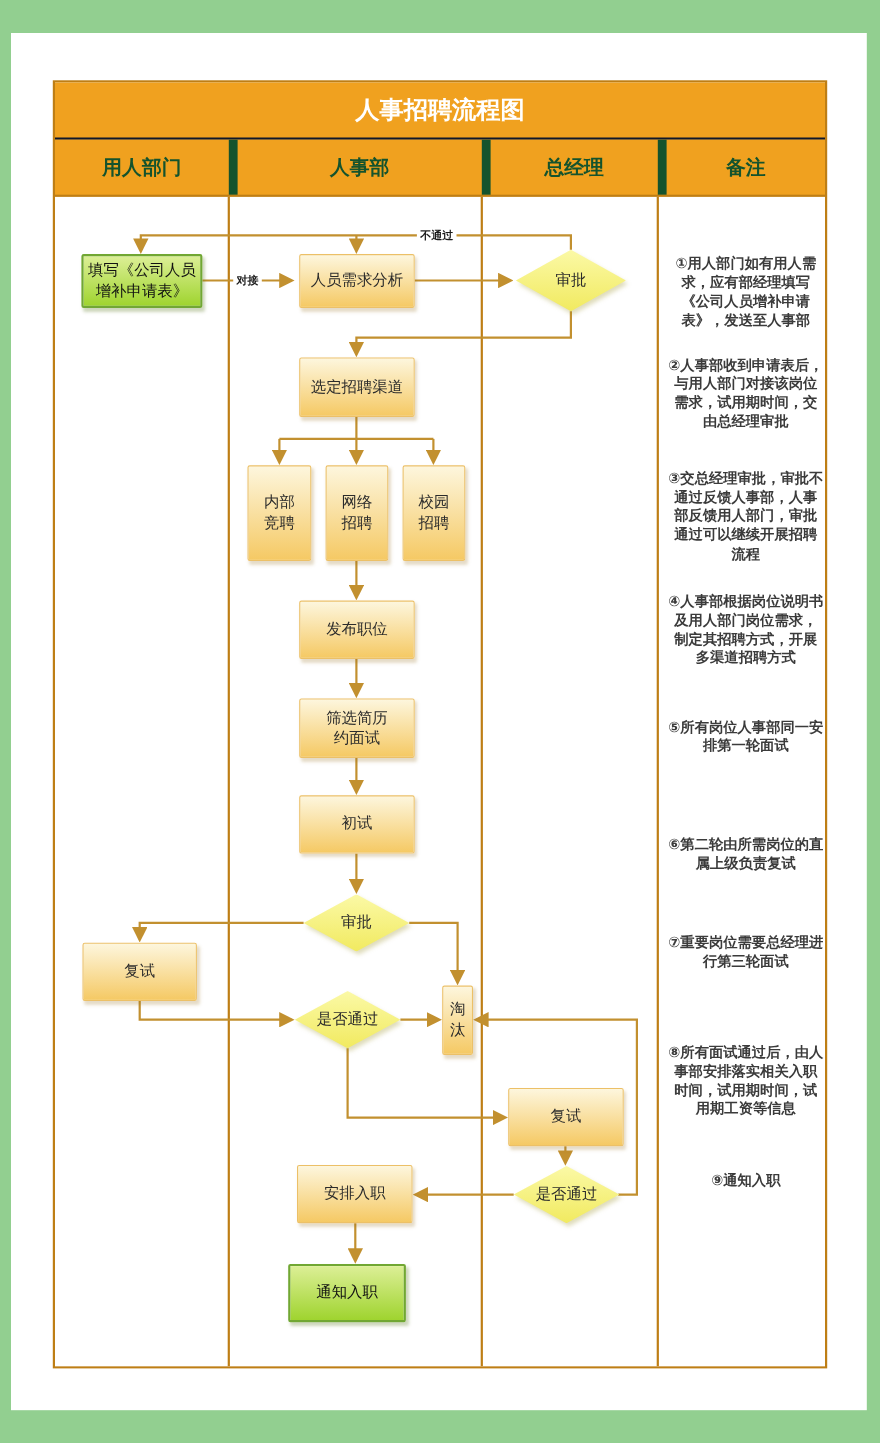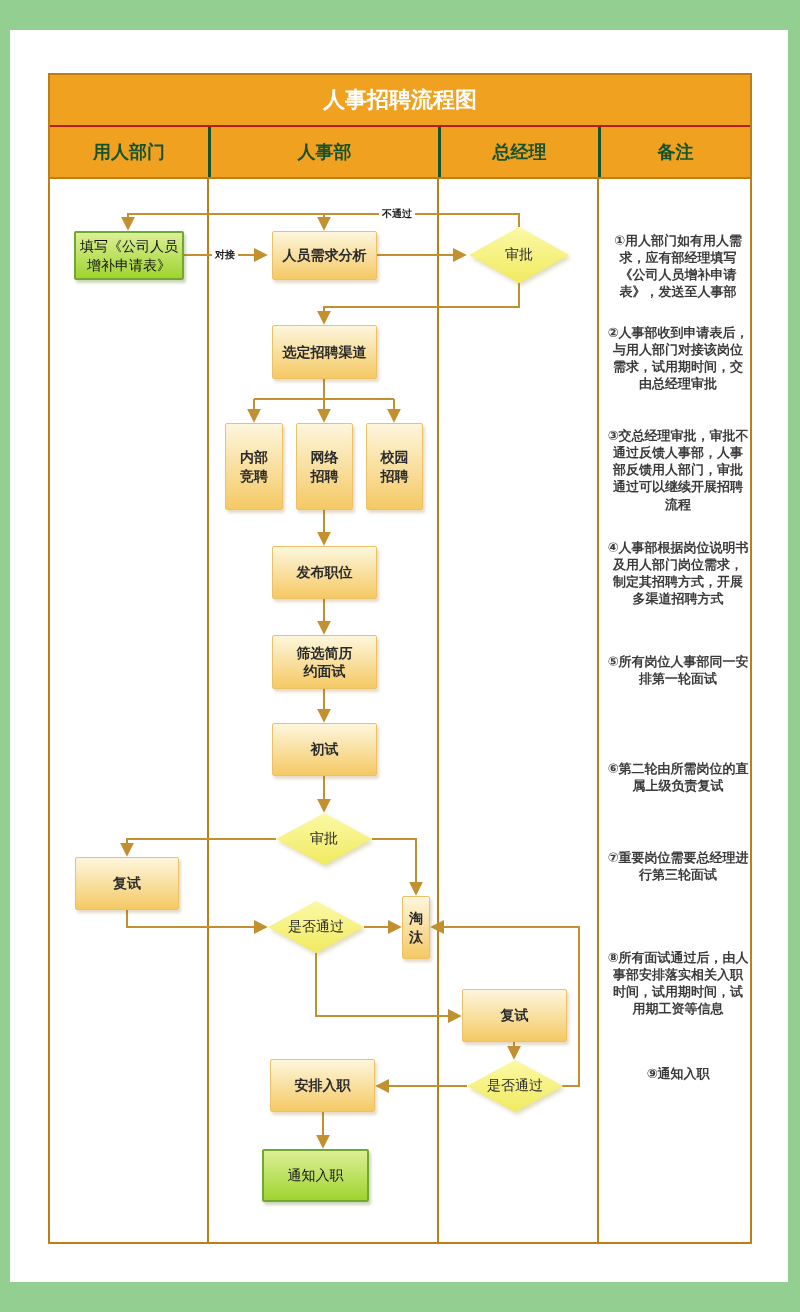--- a/index.html
+++ b/index.html
@@ -11,44 +11,44 @@
   }
   .card{
     position:absolute;left:10px;top:30px;width:778px;height:1252px;
     background:#ffffff;
   }
   .table{
     position:absolute;left:38px;top:43px;width:704px;height:1171px;
     border:2px solid #be7e15;box-sizing:border-box;
   }
   .title-row{
-    height:52px;background:#f0a11f;border-bottom:2px solid #b91c1c;
+    height:52px;background:#f0a11f;border-bottom:2px solid #0f172a;
     display:flex;align-items:center;justify-content:center;
     color:#ffffff;font-size:22px;font-weight:bold;box-sizing:border-box;
   }
   .header-row{
     height:52px;background:#f0a11f;border-bottom:2px solid #be7e15;
     display:flex;box-sizing:border-box;
   }
   .header-cell{
     display:flex;align-items:center;justify-content:center;
     color:#14532d;font-size:18px;font-weight:bold;box-sizing:border-box;
   }
-  .header-cell + .header-cell{border-left:3px solid #14532d;}
+  .header-cell + .header-cell{border-left:8px solid #14532d;}
   .hc1{width:158px;} .hc2{width:230px;} .hc3{width:160px;} .hc4{width:152px;}
   .body{
     position:relative;width:700px;height:1063px;background:#ffffff;
   }
   .lane-divider{
     position:absolute;top:0;bottom:0;width:2px;background:#be7e15;
   }
   .node{
     position:absolute;box-sizing:border-box;
     display:flex;align-items:center;justify-content:center;text-align:center;
-    font-size:14px;font-weight:700;color:#2b2b2b;line-height:1.3;
+    font-size:14px;font-weight:400;color:#2b2b2b;line-height:1.3;
     white-space:pre-line;
   }
   .proc{
     background:linear-gradient(#fdf6dd,#f5c964);
     border:1px solid #ecc067;border-radius:2px;
     box-shadow:2px 3px 3px rgba(150,110,30,0.25);
   }
   .green{
     background:linear-gradient(#dcef96,#9fd42f);
     border:2px solid #71a733;border-radius:2px;

